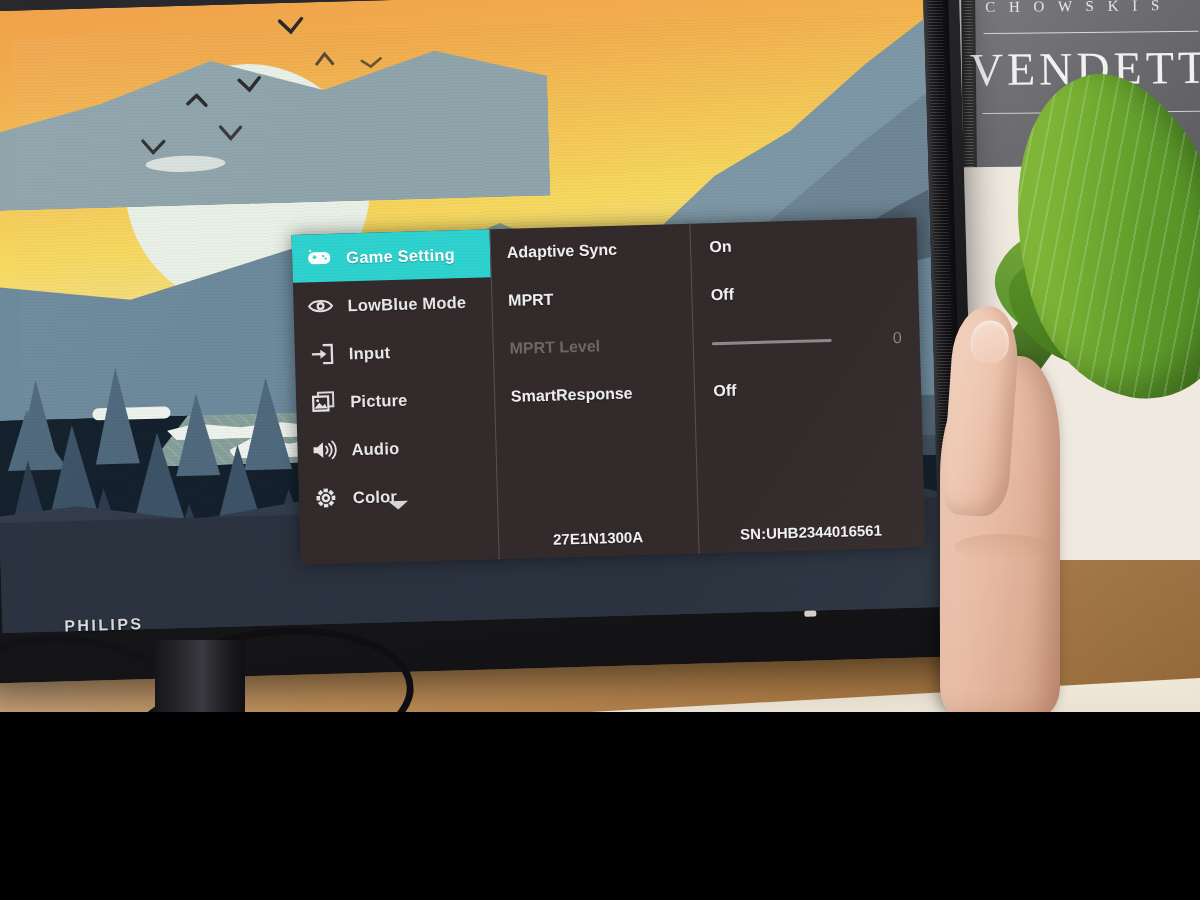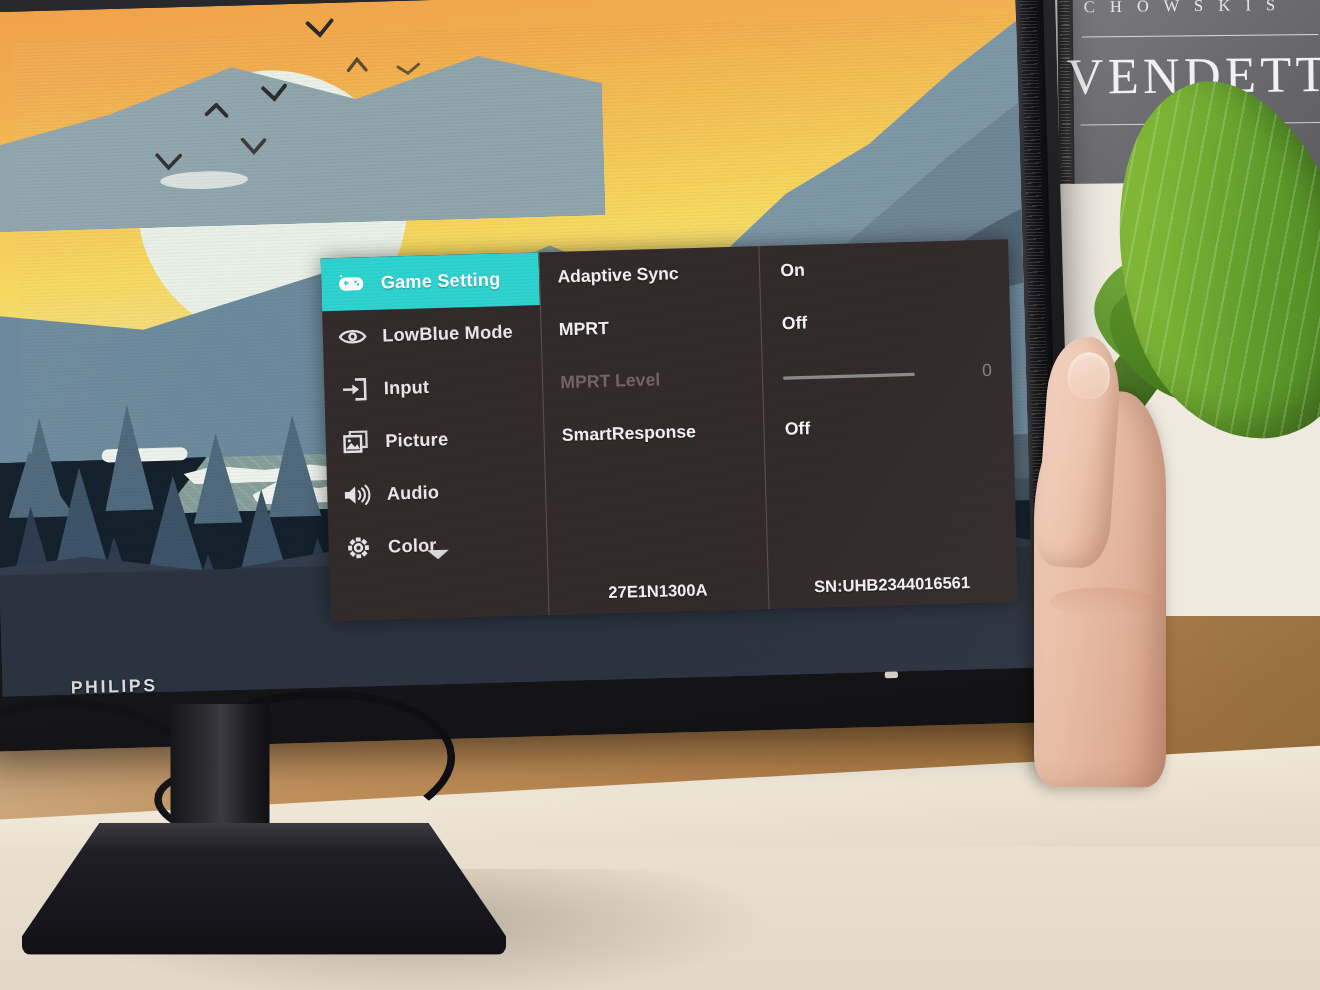--- a/index.html
+++ b/index.html
@@ -1,18 +1,18 @@
 <!DOCTYPE html>
 <html><head>
 <meta charset="utf-8">
 <title>Philips Monitor OSD</title>
 <style>
   html,body{margin:0;padding:0;background:#000;}
   body{width:1200px;height:900px;overflow:hidden;font-family:"Liberation Sans",sans-serif;}
-  .scene{position:relative;width:1200px;height:900px;overflow:hidden;}
+  .scene{position:relative;width:1200px;height:712px;overflow:hidden;}
 
   
   .wall{position:absolute;left:0;top:0;width:1200px;height:900px;
         background:#efe9e0;}
   .cardboard{position:absolute;left:0;top:560px;width:1200px;height:250px;
         background:linear-gradient(180deg,#c79256 0%,#bb8549 60%,#a97539 100%);}
   .cardboard-shade{position:absolute;left:0;top:560px;width:1200px;height:250px;
         background:linear-gradient(90deg,rgba(255,255,255,.30) 0%,rgba(255,255,255,.10) 25%,rgba(0,0,0,.10) 70%,rgba(0,0,0,.22) 100%);}
   .desk{position:absolute;left:0;top:745px;width:1200px;height:155px;
         background:linear-gradient(180deg,#efe7d8 0%,#e7dccb 40%,#ded2c0 100%);

